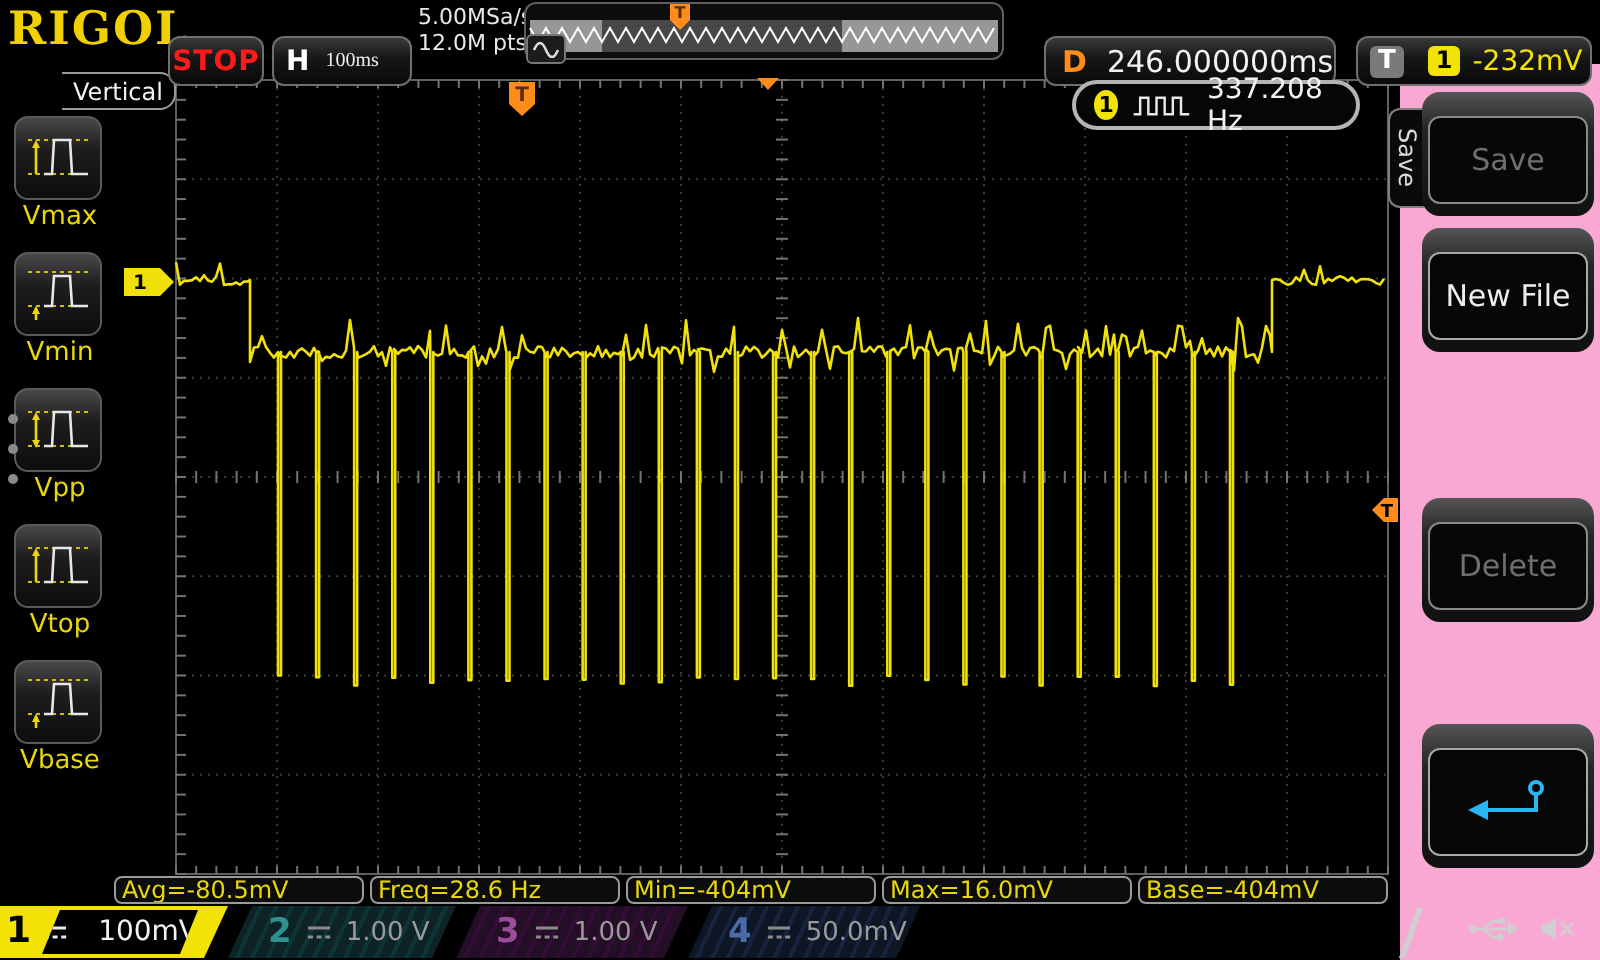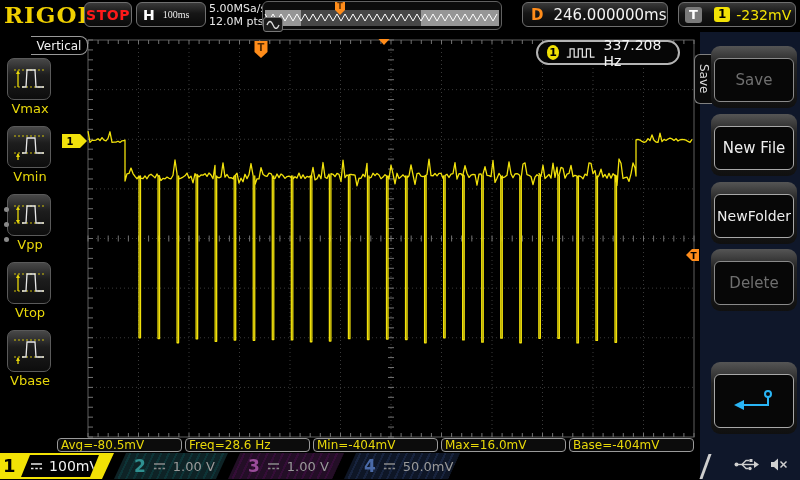--- a/index.html
+++ b/index.html
@@ -1,21 +1,21 @@
 <!DOCTYPE html>
 <html><head>
 <meta charset="utf-8">
 <style>
   html,body{margin:0;padding:0;background:#000;width:800px;height:480px;overflow:hidden;
     font-family:"DejaVu Sans","Liberation Sans",sans-serif;-webkit-font-smoothing:antialiased;}
   .abs{position:absolute;}
   #screen{position:relative;width:800px;height:480px;background:#000;}
   
   #topbar{position:absolute;left:0;top:0;width:800px;height:32px;background:#000;z-index:4;}
-  .tb-box{position:absolute;top:2px;height:25px;background:linear-gradient(180deg,#3a3a3a,#161616 45%,#0a0a0a);
+  .tb-box{position:absolute;top:18px;height:25px;background:linear-gradient(180deg,#3a3a3a,#161616 45%,#0a0a0a);
     border:1px solid #6f6f6f;border-radius:6px;display:flex;align-items:center;box-sizing:border-box;}
   #logo{left:4px;top:1px;font-family:"DejaVu Serif","Liberation Serif",serif;font-weight:bold;
     font-size:23px;color:#f0d000;letter-spacing:1px;}
   #stop-btn{left:84px;width:48px;justify-content:center;}
   #stop-btn span{color:#ff1a1a;font-weight:bold;font-size:14px;letter-spacing:.5px;}
   #h-box{left:136px;width:70px;padding:0 6px;gap:8px;}
   #h-box .hletter{color:#fff;font-weight:bold;font-size:14px;}
   #h-box .tbase{color:#eee;font-size:10px;font-family:Liberation Serif, serif;}
   #srate{left:209px;top:2px;color:#e8e8e8;font-size:11px;line-height:13px;}
   #wave-btn{left:263px;top:17px;width:18px;height:13px;background:#1c1c1c;border:1px solid #777;
@@ -41,21 +41,21 @@
   
   #left-sb{position:absolute;left:0;top:30px;width:60px;height:450px;background:#000;z-index:3;}
   #vert-title{position:absolute;left:0;top:6px;width:56px;height:17px;border:1px solid #999;border-left:none;
     border-radius:0 8px 8px 0;color:#f2f2f2;font-size:12px;display:flex;align-items:center;justify-content:center;margin-left:31px;}
   .vitem{position:absolute;left:7px;width:46px;text-align:center;}
   .vbtn{width:44px;height:42px;background:linear-gradient(180deg,#484848,#1d1d1d 40%,#0d0d0d);
     border:1px solid #5a5a5a;border-radius:7px;display:flex;align-items:center;justify-content:center;box-sizing:border-box;}
   .vlabel{color:#e8d80a;font-size:13px;margin-top:1px;}
   .pagedot{position:absolute;left:4px;width:5px;height:5px;border-radius:50%;background:#8a8a8a;}
   
-  #right-sb{position:absolute;left:700px;top:30px;width:100px;height:450px;background:#0f172a;z-index:3;}
+  #right-sb{position:absolute;left:700px;top:30px;width:100px;height:450px;background:#f9a8d4;z-index:3;}
   #save-tab{position:absolute;left:-6px;top:24px;width:17px;height:48px;border:1px solid #808080;border-right:none;
     border-radius:6px 0 0 6px;color:#ddd;font-size:12px;writing-mode:vertical-rl;
     display:flex;align-items:center;justify-content:center;background:#0a0a0a;}
   .slot{position:absolute;left:11px;width:86px;background:linear-gradient(180deg,#555,#242424 30%,#101010);
     border-radius:9px;}
   .menu-btn{position:absolute;left:3px;right:3px;top:12px;bottom:6px;background:#070707;
     border:1px solid #a8a8a8;border-radius:6px;color:#ededed;font-size:15px;
     display:flex;align-items:center;justify-content:center;}
   .menu-btn.disabled{color:#6f6f6f;border-color:#8a8a8a;}
   
@@ -63,21 +63,21 @@
     border-radius:4px;color:#e8d80a;font-size:12px;line-height:13px;padding-left:3px;box-sizing:border-box;
     z-index:5;white-space:nowrap;overflow:hidden;}
   
   #chbar{position:absolute;left:0;top:453px;width:800px;height:27px;z-index:6;}
   .chblk{position:absolute;top:0;height:26px;}
   .slant{clip-path:polygon(12px 0,100% 0,calc(100% - 12px) 100%,0 100%);}
   #ch1-outer{left:0;width:114px;background:#f2e205;clip-path:polygon(0 0,100% 0,calc(100% - 12px) 100%,0 100%);}
   #ch1-num{position:absolute;left:3px;top:2px;color:#000;font-size:18px;font-weight:bold;}
   #ch1-inner{position:absolute;left:21px;top:2px;height:22px;width:78px;background:#000;
     clip-path:polygon(9px 0,100% 0,calc(100% - 9px) 100%,0 100%);display:flex;align-items:center;
-    justify-content:flex-end;gap:6px;color:#f2f2f2;font-size:14px;}
+    justify-content:space-between;gap:6px;color:#f2f2f2;font-size:14px;}
   .chdim{display:flex;align-items:center;gap:7px;padding-left:20px;box-sizing:border-box;font-size:13px;color:#9a9a9a;}
   .chnum{font-size:17px;font-weight:bold;}
   #ch2{left:114px;width:114px;background:#0e2326 repeating-linear-gradient(115deg,rgba(0,200,200,.10) 0 2px,transparent 2px 7px);}
   #ch2 .chnum{color:#2f9090;}
   #ch3{left:228px;width:116px;background:#230e26 repeating-linear-gradient(115deg,rgba(200,0,200,.10) 0 2px,transparent 2px 7px);}
   #ch3 .chnum{color:#9a4d9a;}
   #ch4{left:344px;width:116px;background:#0e1626 repeating-linear-gradient(115deg,rgba(90,130,230,.12) 0 2px,transparent 2px 7px);}
   #ch4 .chnum{color:#4a6aa8;}
   #bar-slash{position:absolute;left:704px;top:1px;width:3px;height:25px;background:#cfcfcf;transform:skewX(-20deg);}
   #status-icons{position:absolute;right:12px;top:4px;display:flex;gap:10px;align-items:center;}
@@ -518,23 +518,20 @@
 
   <div id="right-sb">
     <div id="save-tab">Save</div>
 
     <div class="slot" style="top:16px;height:62px">
       <div class="menu-btn disabled">Save</div>
     </div>
     <div class="slot" style="top:84px;height:62px">
       <div class="menu-btn">New File</div>
     </div>
-    <div class="slot" style="top:152px;height:62px">
-      <div class="menu-btn" style="font-size:14px">NewFolder</div>
-    </div>
     <div class="slot" style="top:219px;height:62px">
       <div class="menu-btn disabled">Delete</div>
     </div>
     <div class="slot" style="top:332px;height:72px">
       <div class="menu-btn">
         <svg width="46" height="26" viewBox="0 0 46 26">
           <circle cx="37" cy="6" r="3" stroke="#2ab5f5" stroke-width="2" fill="none"></circle>
           <path d="M37,9 V17 H13" stroke="#2ab5f5" stroke-width="2" fill="none"></path>
           <polygon points="13,12 13,22 3,17" fill="#2ab5f5"></polygon>
         </svg>

